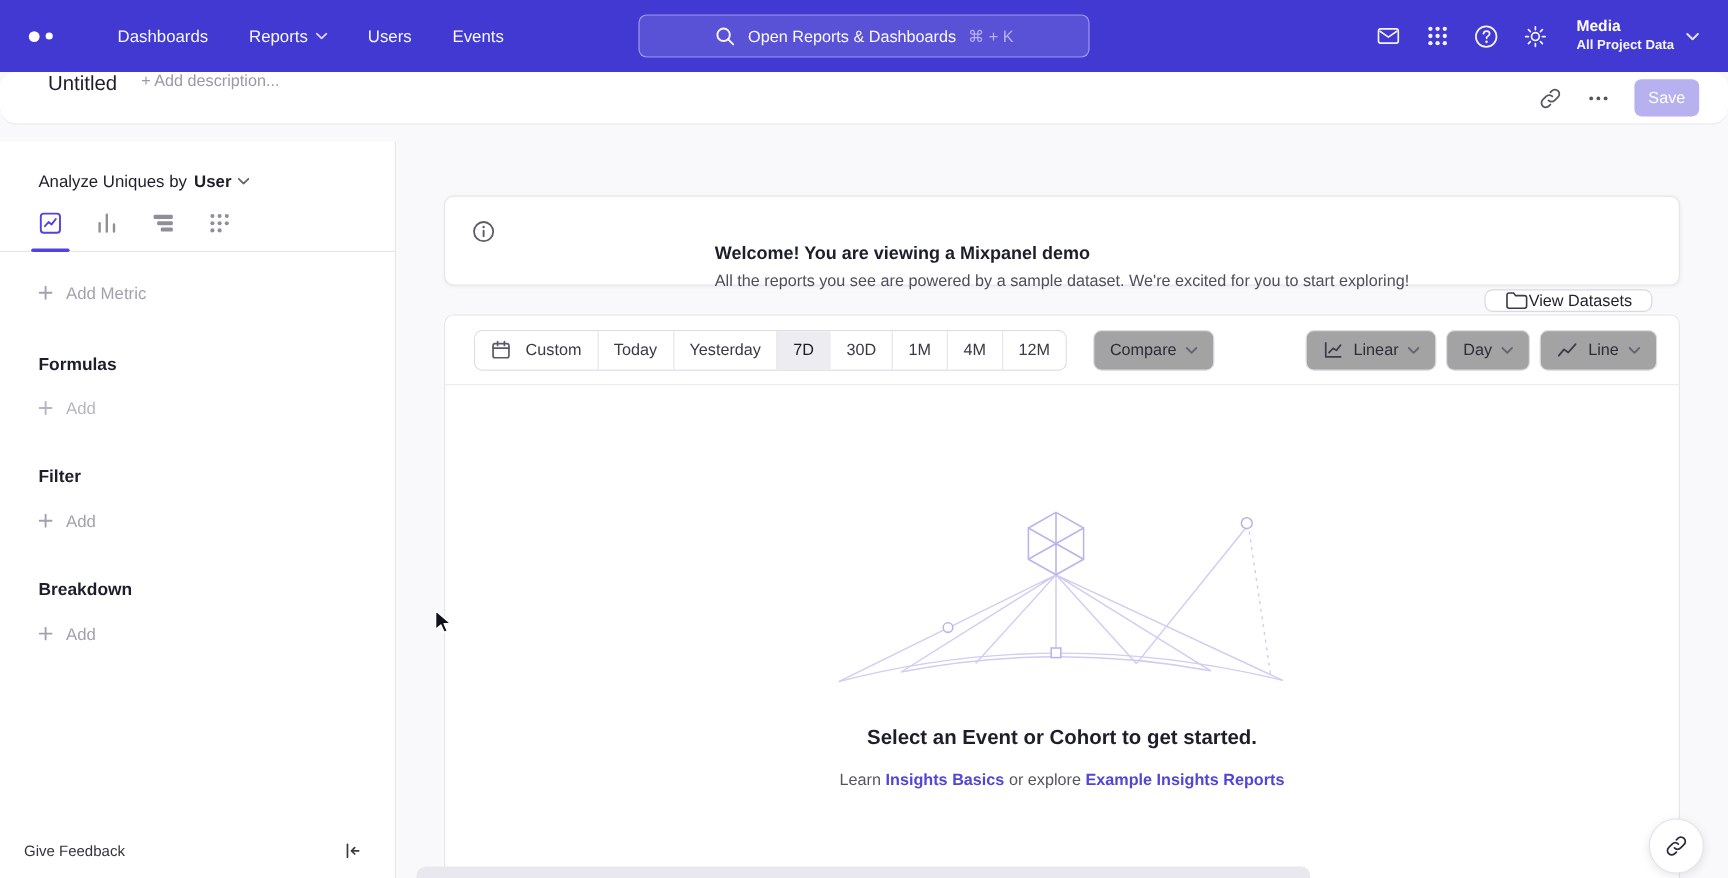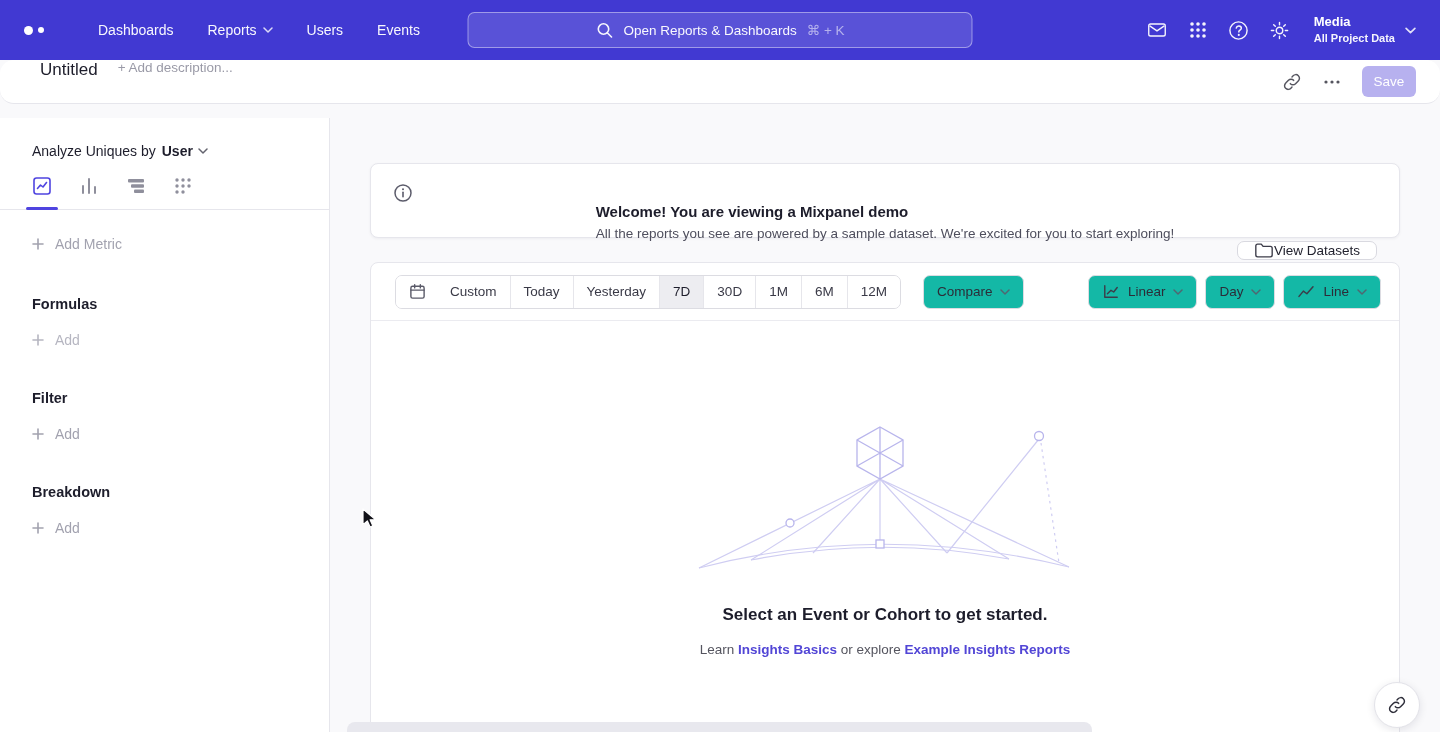--- a/index.html
+++ b/index.html
@@ -20,21 +20,21 @@
     padding:0 24px; color:#fff; z-index:20;
   }
   .logo { display:flex; align-items:center; gap:5px; width:34px; cursor:pointer; }
   .logo .d1 { width:9px; height:9px; border-radius:50%; background:#fff; }
   .logo .d2 { width:6px; height:6px; border-radius:50%; background:#fff; }
   .nav-links { display:flex; gap:34px; margin-left:40px; font-size:14px; }
   .nav-link { display:flex; align-items:center; gap:6px; cursor:pointer; color:rgba(255,255,255,.96); }
   .chev { display:inline-flex; color:currentColor; opacity:.85; }
   .search {
     position:absolute; left:50%; top:12px; transform:translateX(-50%);
-    width:505px; height:36px; background:rgba(255,255,255,.13);
+    width:376px; height:36px; background:rgba(255,255,255,.13);
     border:1px solid rgba(255,255,255,.42); border-radius:7px;
     display:flex; align-items:center; justify-content:center; gap:10px;
     font-size:13.5px; cursor:text;
   }
   .search-ph { color:rgba(255,255,255,.96); }
   .search-sc { color:rgba(255,255,255,.55); }
   .nav-right { margin-left:auto; display:flex; align-items:center; gap:20px; }
   .nav-icon { color:#fff; opacity:.95; cursor:pointer; display:flex; }
   .project { display:flex; align-items:center; gap:10px; cursor:pointer; margin-left:4px; }
   .project-text { display:flex; flex-direction:column; line-height:1.3; text-align:left; }
@@ -113,29 +113,29 @@
   .chart-card {
     position:absolute; top:144px; left:40px; right:40px; bottom:-12px;
     background:#fff; border:1px solid #e6e6ec; border-radius:8px 8px 0 0;
   }
   .controls-row {
     height:58px; border-bottom:1px solid #ebebf0; display:flex; align-items:center;
     padding:0 18px 0 24px;
   }
   .seg { display:flex; border:1px solid #dcdce2; border-radius:7px; overflow:hidden; height:34px; background:#fff; }
   .seg-item {
-    display:flex; align-items:center; gap:24px; padding:0 13px; font-size:13.5px;
+    display:flex; align-items:center; gap:12px; padding:0 13px; font-size:13.5px;
     color:#3a3a47; border-left:1px solid #e6e6eb; cursor:pointer; background:#fff;
   }
   .seg-item:first-child { border-left:none; }
   .seg-item .icon { color:#5a5a68; display:flex; }
   .seg-item.selected { background:#ededf1; color:#1d1d2b; font-weight:500; }
   .btn {
     display:flex; align-items:center; gap:8px; height:34px; padding:0 13px;
-    border:1px solid #dcdce2; border-radius:7px; background:#14b8a6; font-size:13.5px;
+    border:1px solid #dcdce2; border-radius:7px; background:#a3a3a3; font-size:13.5px;
     color:#2c2c38; cursor:pointer; font-family:inherit;
   }
   .btn .icon { color:#3c3c49; display:flex; }
   .btn .chev { color:#5a5a68; }
   .compare-btn { margin-left:22px; }
   .controls-right { margin-left:auto; display:flex; gap:8px; }
 
   .empty { position:absolute; top:58px; left:0; right:0; text-align:center; }
   .illustration { margin:104px auto 0; width:380px; }
   .empty-title { margin-top:30px; font-size:17px; font-weight:700; color:#1d1d2b; }
@@ -340,20 +340,30 @@
     <div class="add-row mt20">
       <span>
           <svg width="12" height="12" viewBox="0 0 12 12" fill="none" stroke="currentColor" stroke-width="1.6" stroke-linecap="round">
             <path d="M6 1v10M1 6h10"></path>
           </svg>
         </span>
       <span>Add</span>
     </div>
   </div>
 
+  <div class="sb-footer">
+    <span class="feedback-link">Give Feedback</span>
+    <span class="collapse-btn">
+      <svg width="16" height="16" viewBox="0 0 18 18" fill="none" stroke="currentColor" stroke-width="1.6" stroke-linecap="round" stroke-linejoin="round">
+          <path d="M4 3v12"></path>
+          <path d="M14.5 9H8"></path>
+          <path d="M10.8 6L7.8 9l3 3"></path>
+        </svg>
+    </span>
+  </div>
 </div>
 
 <div class="main">
 
   <div class="banner">
     <span class="banner-icon">
       <svg width="20" height="20" viewBox="0 0 20 20" fill="none">
           <circle cx="10" cy="10" r="8" stroke="currentColor" stroke-width="1.5"></circle>
           <path d="M10 9.2v4.6" stroke="currentColor" stroke-width="1.6" stroke-linecap="round"></path>
           <circle cx="10" cy="6.2" r="1" fill="currentColor"></circle>
@@ -383,21 +393,21 @@
                 <path d="M2 7.5h14M6 1.8v3.4M12 1.8v3.4"></path>
               </svg>
           </span>
           <span>Custom</span>
         </span>
         <span class="seg-item">Today</span>
         <span class="seg-item">Yesterday</span>
         <span class="seg-item selected">7D</span>
         <span class="seg-item">30D</span>
         <span class="seg-item">1M</span>
-        <span class="seg-item">6M</span>
+        <span class="seg-item">4M</span>
         <span class="seg-item">12M</span>
       </div>
 
       <button class="btn compare-btn">
         <span>Compare</span>
         <span class="chev">
             <svg width="10" height="6" viewBox="0 0 10 6" fill="none">
               <path d="M1 1l4 4 4-4" stroke="currentColor" stroke-width="1.5" stroke-linecap="round" stroke-linejoin="round"></path>
             </svg>
           </span>

